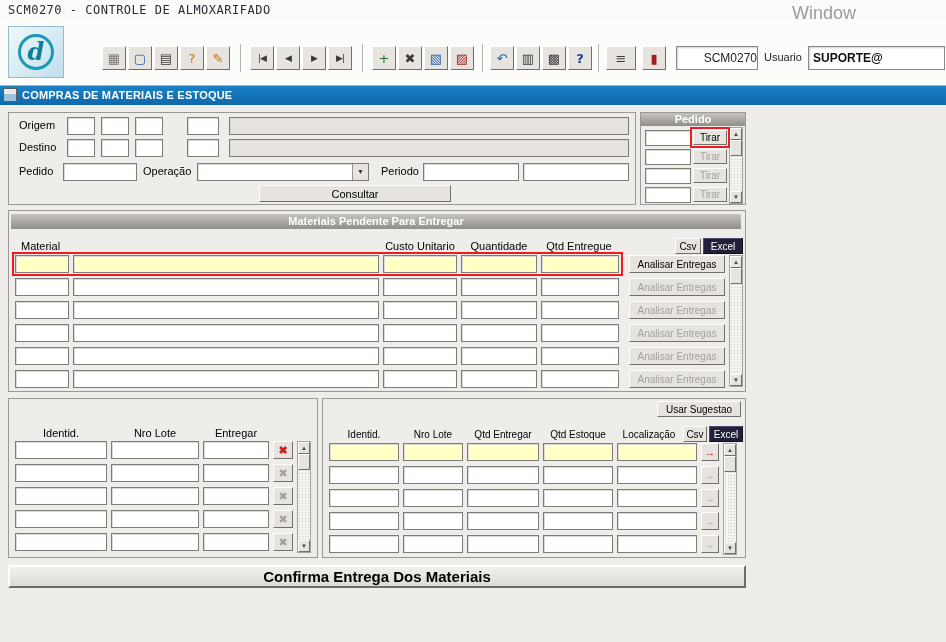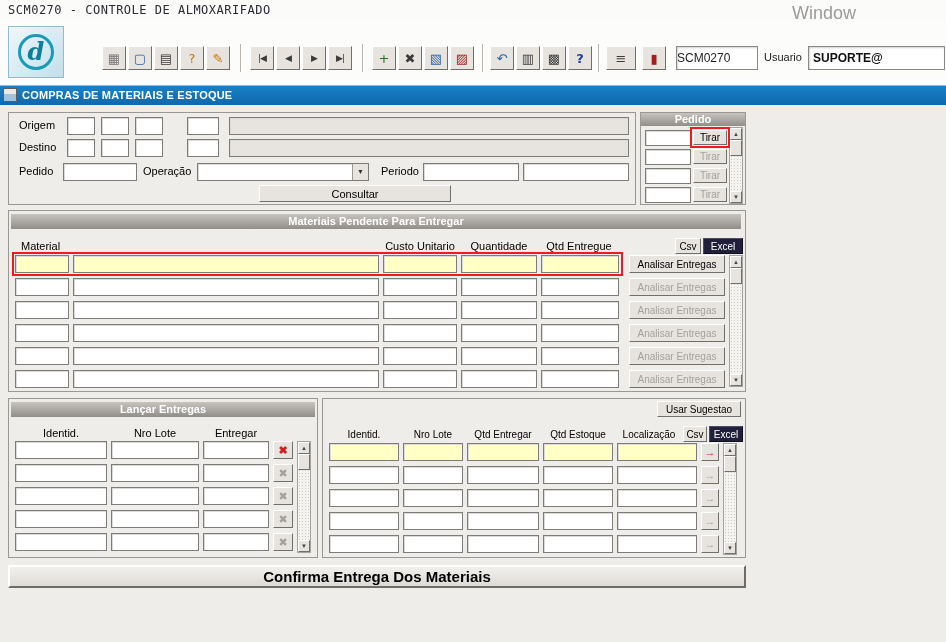--- a/index.html
+++ b/index.html
@@ -12,21 +12,21 @@
 .toolbar{position:absolute;left:0;top:20px;width:946px;height:66px;background:#fcfcfb;border-bottom:1px solid #b3b0ac}
 .logo{position:absolute;left:8px;top:6px;width:56px;height:52px;background:linear-gradient(135deg,#eef8fb,#c2dfec);border:1px solid #93bccb}
 .circ{width:36px;height:36px;margin:7px auto 0;border:3px solid #1a9ab4;border-radius:50%;text-align:center;line-height:29px;font:italic bold 24px "DejaVu Serif",serif;color:#0d7f9b}
 .tsep{position:absolute;top:24px;height:28px;width:2px;border-left:1px solid #b7b4b0;border-right:1px solid #fff}
 .tbtn{position:absolute;top:26px;width:24px;height:24px;background:#e7e4e0;border:1px solid;border-color:#fff #716f6b #716f6b #fff;text-align:center;cursor:pointer;padding:0}
 .ti{font-size:13px;line-height:21px;display:block;font-family:"DejaVu Sans",sans-serif}
 .nav .ti{font-size:9px;letter-spacing:-1px}
 .wide{width:30px}
 .cGray{color:#777}.cBlue{color:#2a5fa8}.cNavy{color:#1b3f9e;font-weight:bold}.cGreen{color:#267326}
 .cRed{color:#a02020}.cOrange{color:#c77700}.cDark{color:#3a3a3a}
-.codebox{position:absolute;left:676px;top:26px;width:82px;height:24px;background:#fff;border:1px solid #8a8884;box-shadow:inset 1px 1px 2px #d5d2ce;font:12px "Liberation Sans",sans-serif;text-align:left;color:#222}
+.codebox{position:absolute;left:676px;top:26px;width:82px;height:24px;background:#fff;border:1px solid #8a8884;box-shadow:inset 1px 1px 2px #d5d2ce;font:12px "Liberation Sans",sans-serif;text-align:right;color:#222}
 .usrlbl{position:absolute;left:764px;top:31px;font-size:11px;color:#222}
 .usrbox{position:absolute;left:808px;top:26px;width:137px;height:24px;background:#fff;border:1px solid #8a8884;box-shadow:inset 1px 1px 2px #d5d2ce;font:bold 12px "Liberation Sans",sans-serif;padding-left:4px;color:#111}
 .modbar{position:absolute;left:0;top:86px;width:946px;height:19px;background:linear-gradient(#1a80c6,#0f68ab)}
 .modicon{position:absolute;left:3px;top:2px;width:14px;height:14px;background:linear-gradient(#eceae6 40%,#9fc2dd 40%);border:1px solid #5f5d59}
 .modtitle{position:absolute;left:22px;top:0;line-height:19px;color:#fff;font-weight:bold;font-size:11px;letter-spacing:.2px}
 .panel{position:absolute;border:1px solid #9a9894}
 .phead{position:absolute;background:linear-gradient(#c7c4c0,#918e8a);color:#fff;font-weight:bold;font-size:11px;text-align:center}
 .lbl{position:absolute;font-size:11px;color:#000;white-space:nowrap}
 .lbl.c{text-align:center}
 .lbl.s{font-size:10px}
@@ -248,21 +248,20 @@
     <button class="btn dis" style="left:620px;top:159px;width:96px;height:18px">Analisar Entregas</button>
 
     <div class="vs" style="left:720px;top:44px;height:132px">
       <div class="sb up">▲</div>
       <div class="th"></div>
       <div class="sb dn">▼</div>
     </div>
   </div>
 
   <div class="panel" style="left:8px;top:398px;width:310px;height:160px">
-    <div class="phead" style="left:2px;top:3px;width:304px;height:15px;line-height:15px">Lançar Entregas</div>
 
     <span class="lbl c" style="left:6px;top:28px;width:92px">Identid.</span>
     <span class="lbl c" style="left:102px;top:28px;width:88px">Nro Lote</span>
     <span class="lbl c" style="left:194px;top:28px;width:66px">Entregar</span>
 
     <input class="inp" style="left: 6px; top: 42px; width: 92px;">
     <input class="inp" style="left: 102px; top: 42px; width: 88px;">
     <input class="inp" style="left: 194px; top: 42px; width: 66px;">
     <button class="btn xred" style="left:264px;top:42px;width:20px;height:18px;font-size:11px">✖</button>
 

